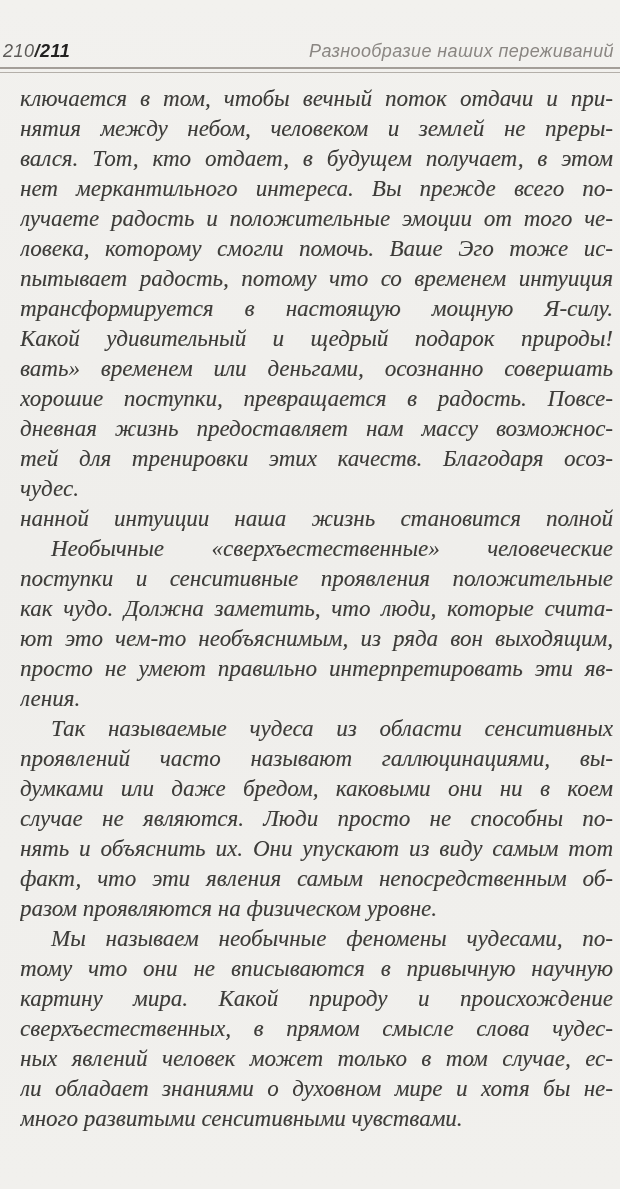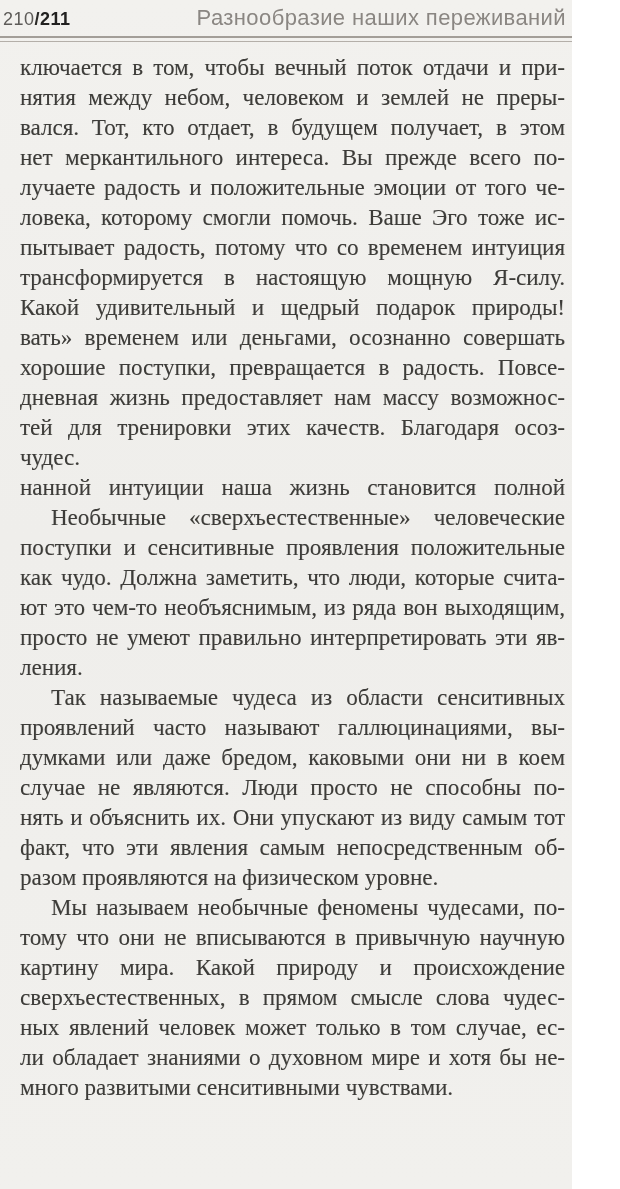--- a/index.html
+++ b/index.html
@@ -1,40 +1,42 @@
 <!DOCTYPE html>
 <html><head>
 <meta charset="utf-8">
 <style>
   html, body { margin: 0; padding: 0; }
   .page {
     position: relative;
-    width: 572px;
+    width: 620px;
     height: 1189px;
     box-sizing: border-box;
     background: linear-gradient(180deg, #f2f1ee 0%, #efeeeb 45%, #f1f0ed 100%);
     overflow: hidden;
     font-family: "Liberation Serif", "DejaVu Serif", serif;
+    font-style: italic;
   }
   .header {
     display: flex;
     justify-content: space-between;
     align-items: baseline;
     padding: 5px 6px 0 3px;
     font-family: "Liberation Sans", "DejaVu Sans", sans-serif;
   }
   .pageno { font-size: 18px; letter-spacing: 0.5px; }
   .pageno .pcur { color: #5d5b58; font-weight: 400; }
   .pageno .psep { color: #2a2927; font-weight: 700; }
   .pageno .ptot { color: #222120; font-weight: 700; }
   .title {
     color: #8a8682;
-    font-size: 22px;
+    font-size: 18px;
     letter-spacing: 0.4px;
     font-weight: 400;
+    margin-top: 36px;
   }
   .rule {
     margin-top: 5px;
     height: 3px;
     border-top: 2px solid #a39e98;
     border-bottom: 1px solid #b4afa9;
   }
   .body {
     padding: 11px 7px 0 20px;
     color: #3d3c39;

